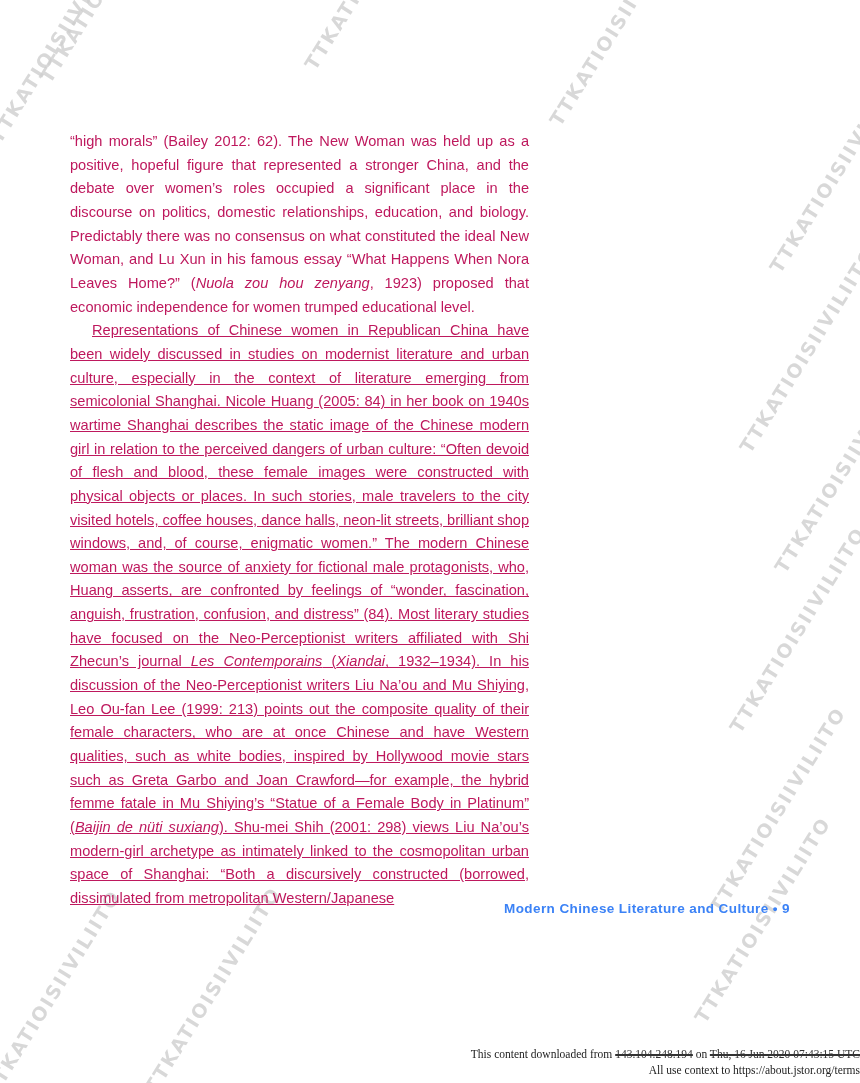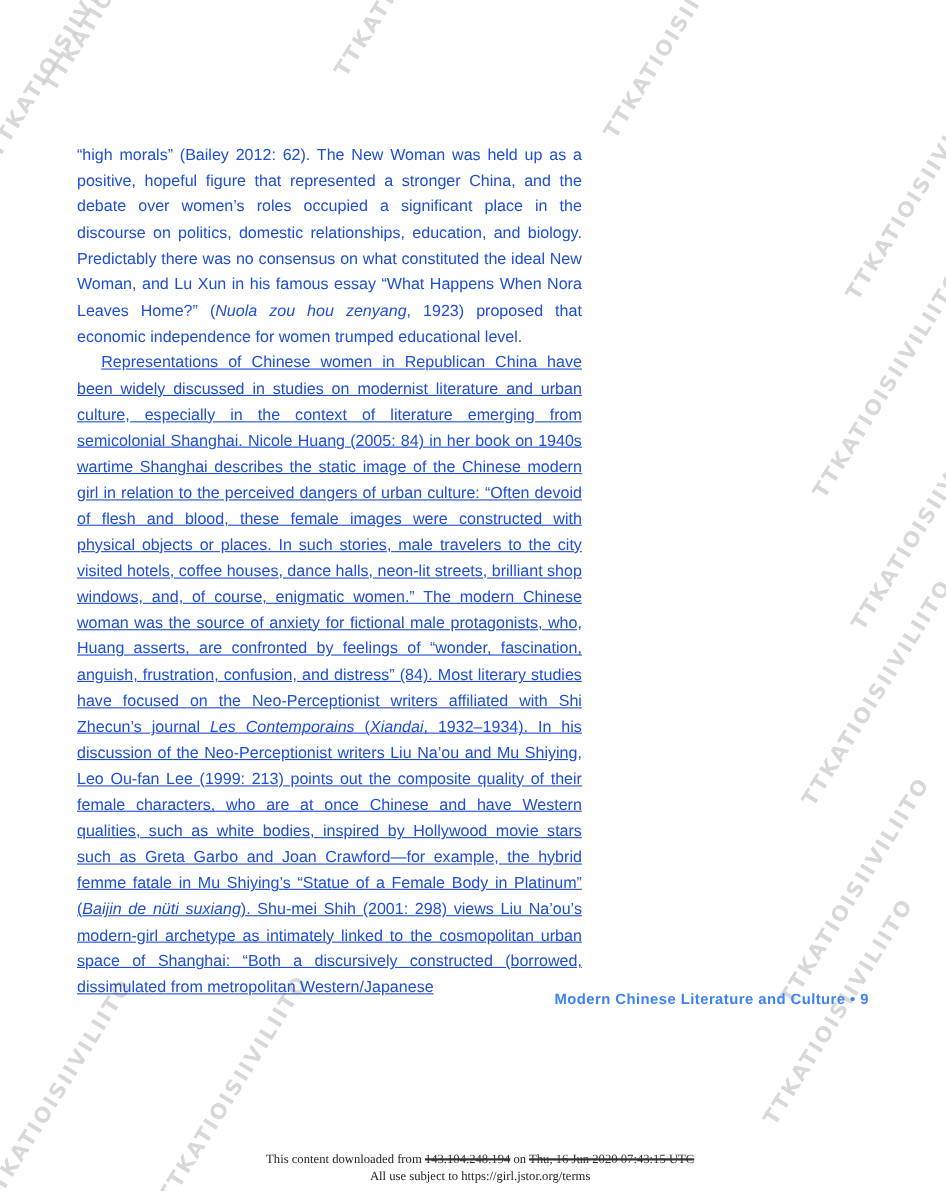--- a/index.html
+++ b/index.html
@@ -46,21 +46,21 @@
   
   .text-block {
     position: absolute;
     z-index: 1;
     left: 70px;
     top: 130px;
     width: 459px;
     text-align: justify;
     font-size: 14.6px;
     line-height: 23.65px;
-    color: #1d4ed8;
+    color: #be185d;
   }
   .text-block p {
     margin: 0;
     padding: 0;
   }
   .para-indent {
     text-indent: 22px;
     text-decoration: underline;
   }
 
@@ -78,21 +78,21 @@
     color: #3b82f6;
   }
 
   
   .jstor-notice {
     position: absolute;
     z-index: 1;
     left: 0;
     right: 0;
     top: 1046px;
-    text-align: center;
+    text-align: right;
     font-family: "Liberation Serif", serif;
     font-size: 11.5px;
     color: #222222;
     line-height: 16px;
     margin-left: 13px;
   }
   .redacted {
     text-decoration: line-through;
     text-decoration-thickness: 2px;
     color: #333333;
@@ -123,16 +123,16 @@
 
   <div class="running-footer">Modern Chinese Literature and Culture • 9</div>
 
   <div class="jstor-notice">
     <div>
       <span>This content downloaded from</span>
       <span class="redacted">143.104.248.194</span>
       <span>on</span>
       <span class="redacted">Thu, 16 Jun 2020 07:43:15 UTC</span>
     </div>
-    <div>All use subject to https://girl.jstor.org/terms</div>
+    <div>All use context to https://about.jstor.org/terms</div>
   </div>
 
 </div>
 
 </body></html>

